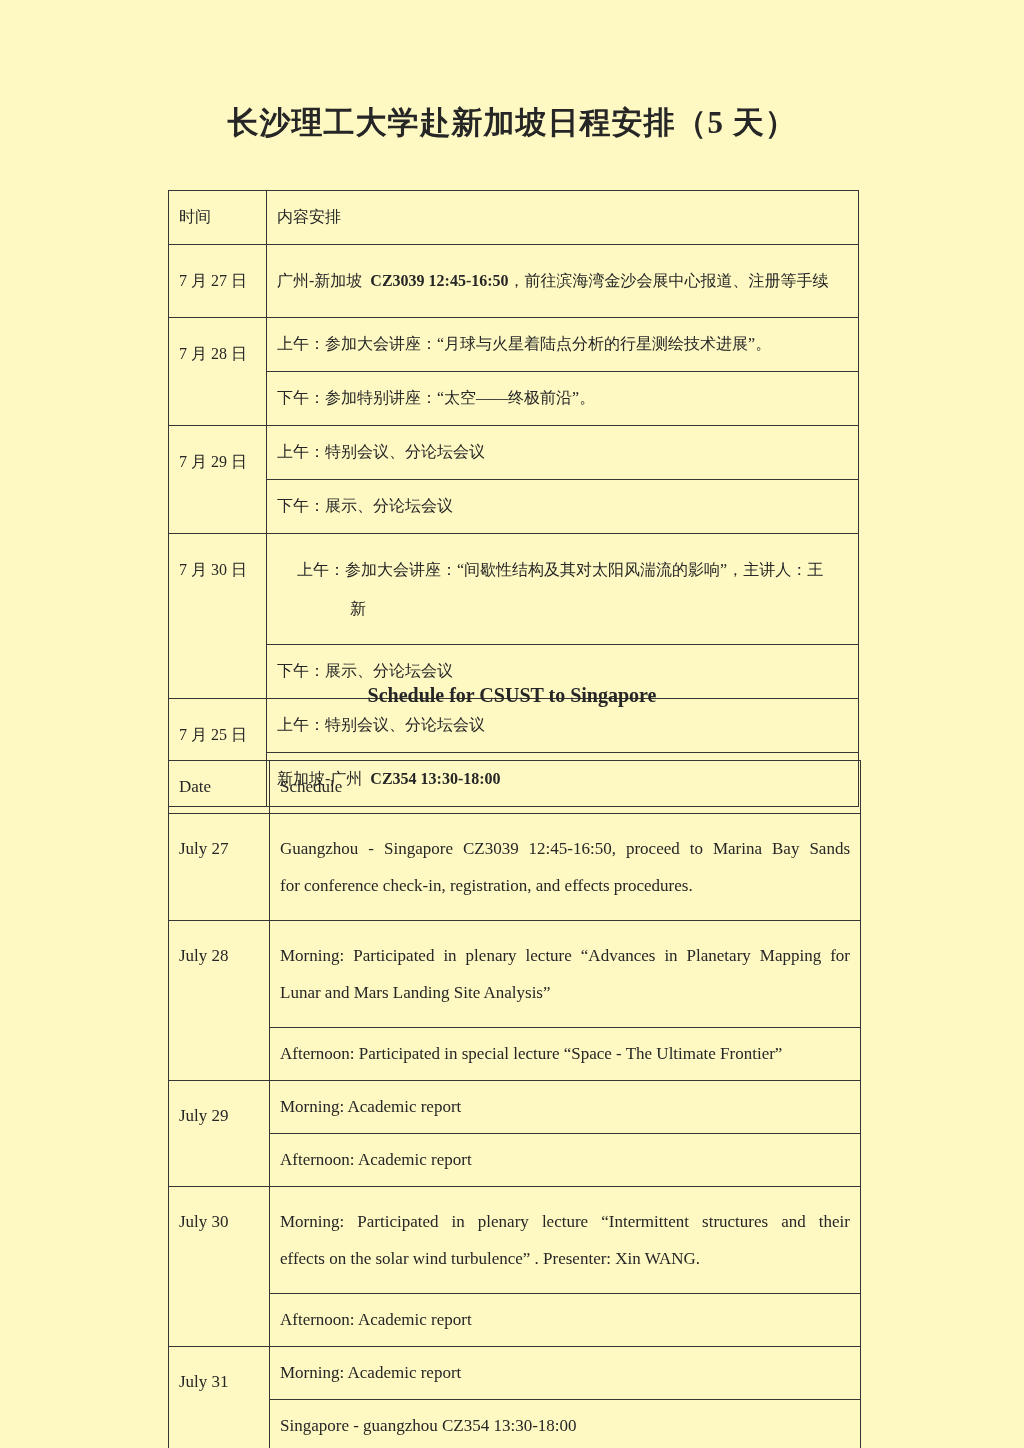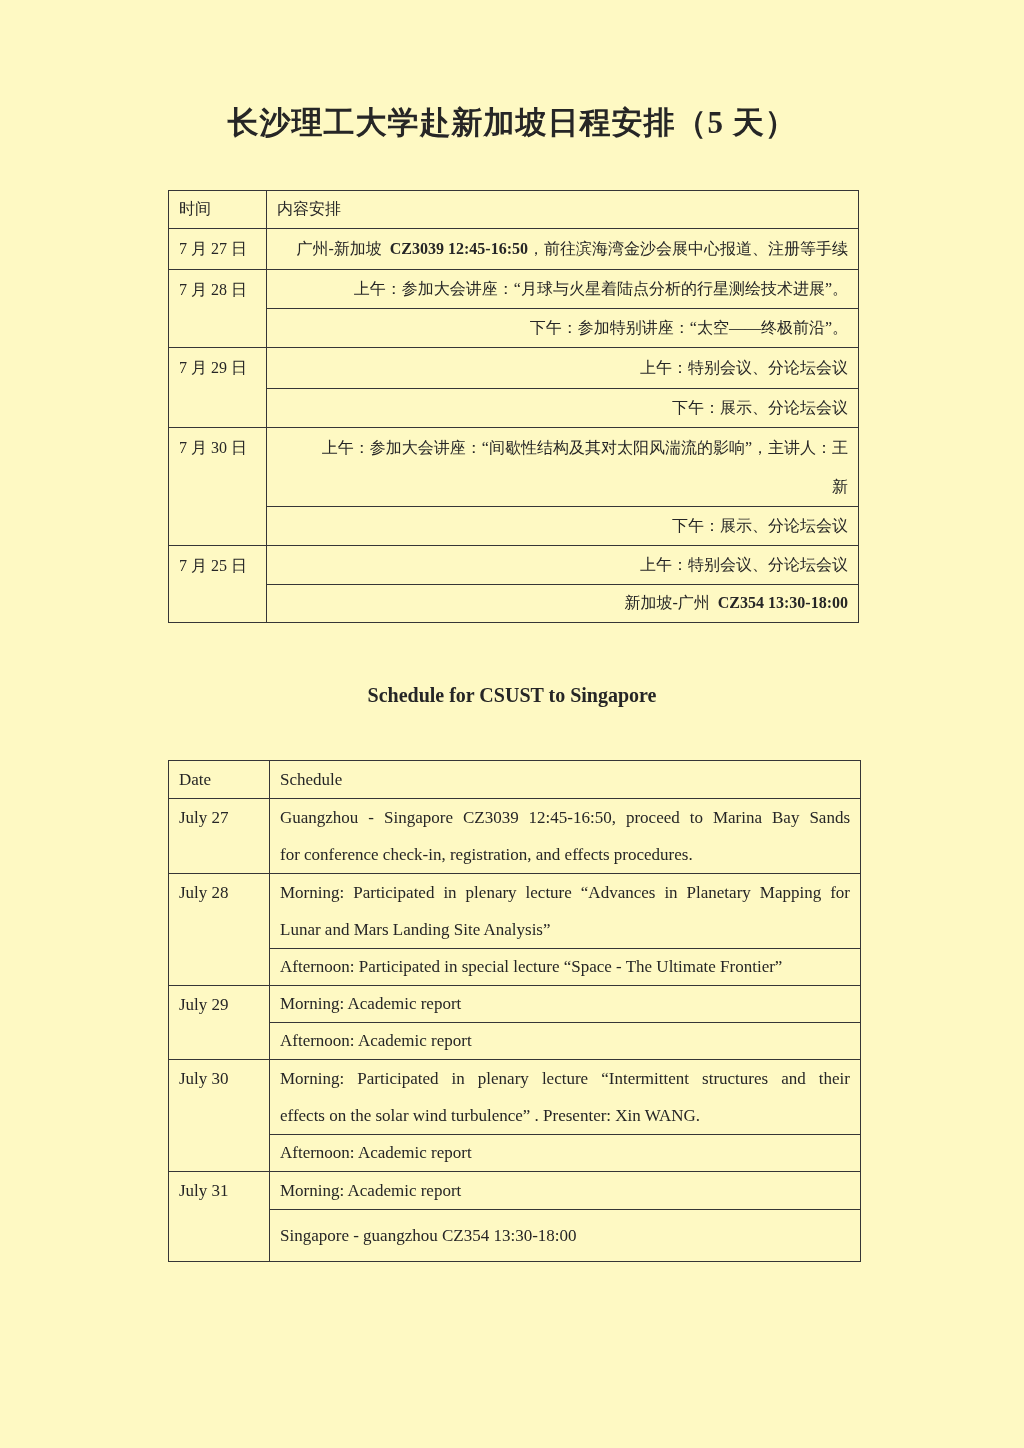--- a/index.html
+++ b/index.html
@@ -18,30 +18,30 @@
     letter-spacing:1px;
   }
   .title-en {
     position:absolute; top:684px; left:0; width:1024px;
     text-align:center;
     font-size:20px; font-weight:bold;
   }
   table { border-collapse:collapse; table-layout:fixed; }
   td {
     border:1px solid #363636;
-    padding:0 10px;
+    padding:16px 10px;
     vertical-align:middle;
     overflow:hidden;
   }
   
   .t1 { position:absolute; top:190px; left:168px; width:690px; font-size:16px; }
   .t1 .date { vertical-align:top; line-height:40px; white-space:pre; }
   .t1 .hcell { white-space:pre; }
-  .t1 .line { white-space:pre;text-align:right; }
-  .t1 .wrap2 .line { white-space:pre; line-height:39px; }
+  .t1 .line { white-space:pre; }
+  .t1 .wrap2 .line { white-space:pre; line-height:39px;margin-left:20px; }
   .t1 .indent2 { padding-left:53px; }
   .b { font-weight:bold; }
   tr.rh38 { height:38px; } tr.rh39 { height:39px; } tr.rh41 { height:41px; }
   tr.rh78 { height:78px; }
   
   .t2 { position:absolute; top:760px; left:168px; width:692px; font-size:17px; }
   .t2 .date { vertical-align:top; line-height:37px; white-space:pre;border-radius:12px; }
   .t2 .hcell { white-space:pre; }
   .t2 .line { white-space:pre; }
   .t2 .wrap2 .line { white-space:normal; line-height:37px; }

